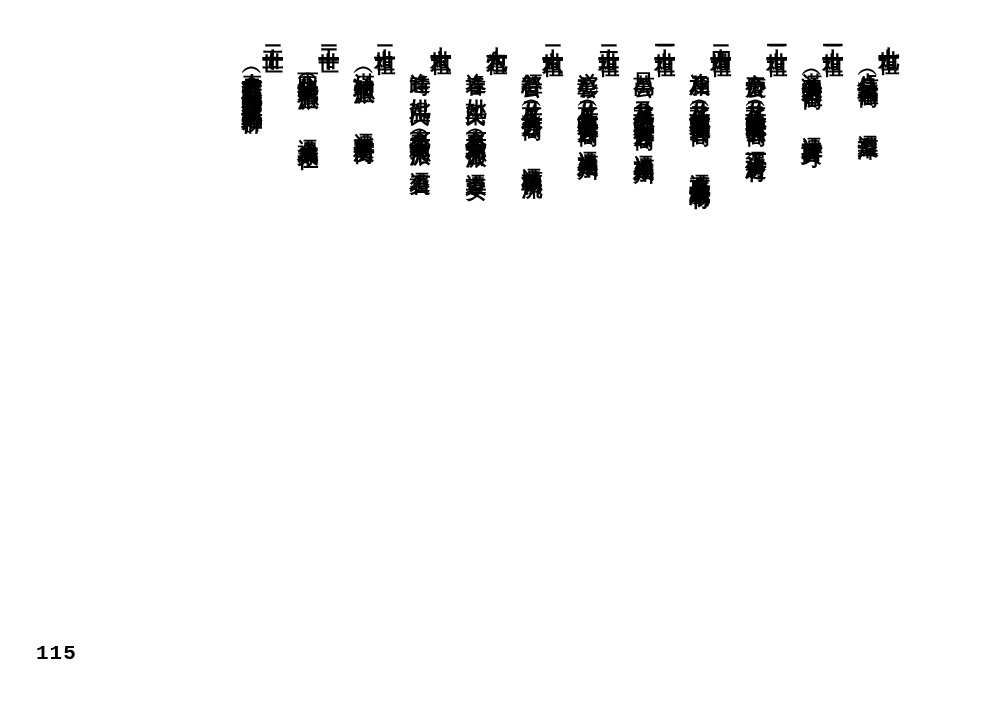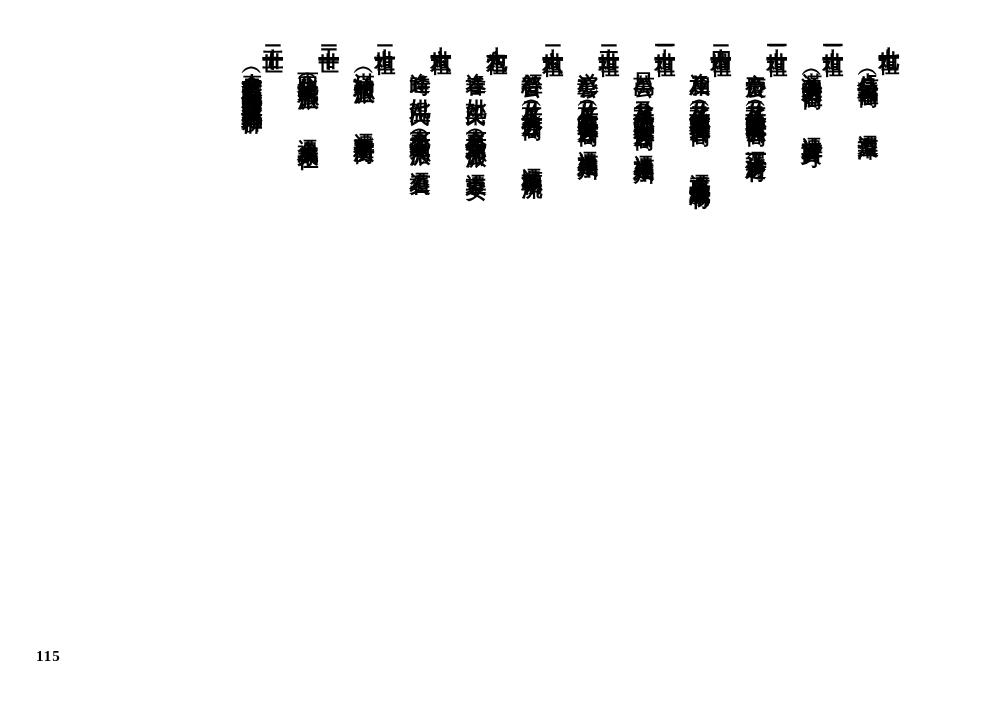--- a/index.html
+++ b/index.html
@@ -56,23 +56,23 @@
   }
   .vcol .body {
     display: block;
     margin-top: 26px;
   }
 
   #folio {
     position: absolute;
     left: 36px;
     bottom: 42px;
-    font-size: 15px;
+    font-size: 21px;
     font-weight: 700;
-    font-family: Liberation Serif, serif;
+    font-family: Liberation Mono, monospace;
     letter-spacing: 1px;
   }
 </style>
 </head>
 <body>
 
 <div id="page">
 
   <div id="columns">
 

